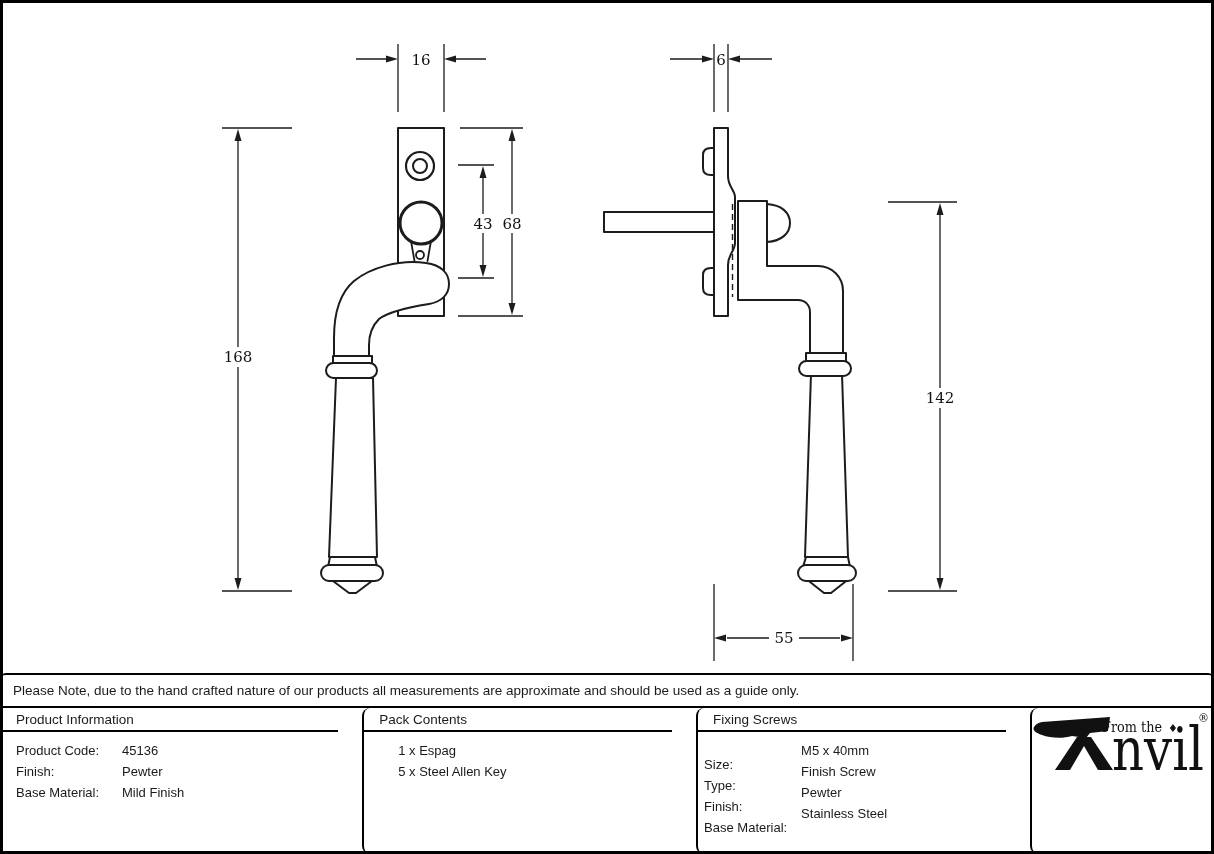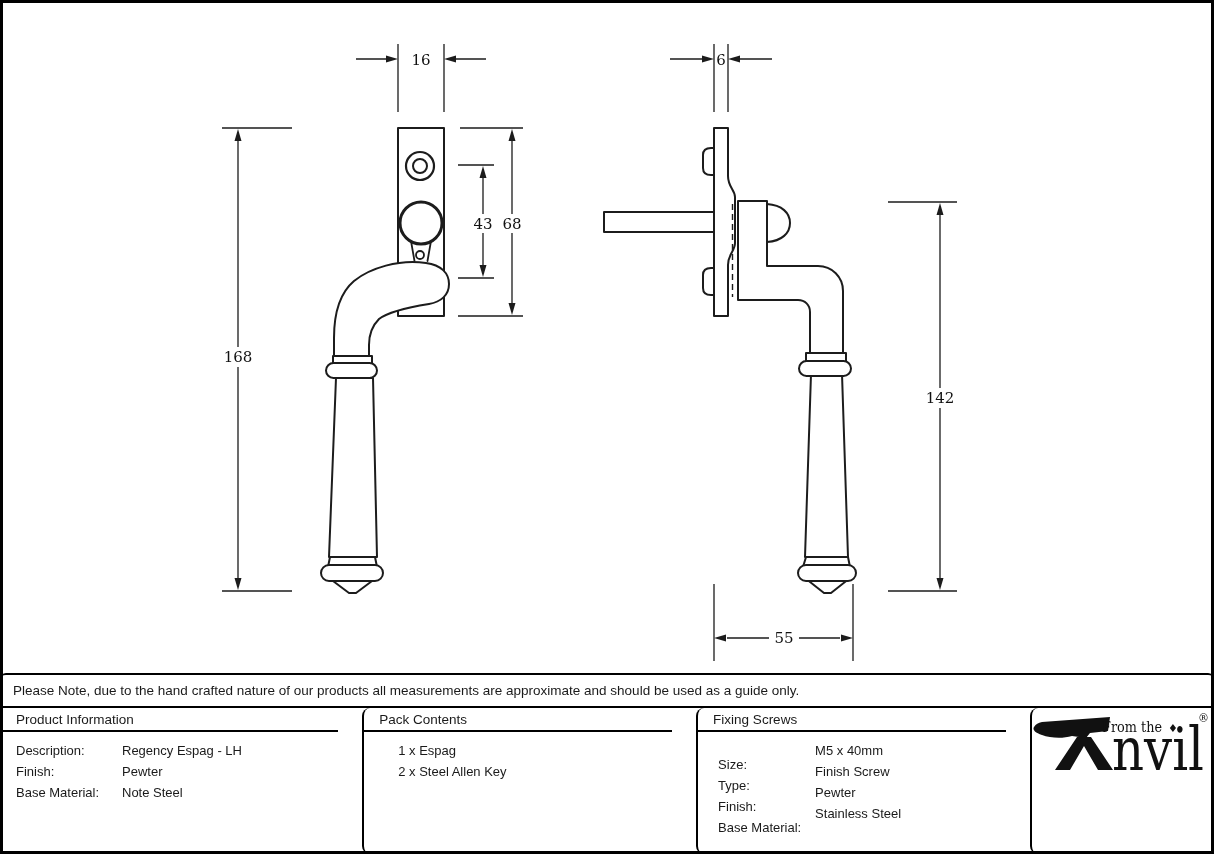--- a/index.html
+++ b/index.html
@@ -29,21 +29,21 @@
   .col-product{width:346px;}
   .col-pack{width:317px;}
   .col-fixing{width:317px;}
   .col-logo{flex:1;display:flex;justify-content:center;}
   .col-header{height:24px;box-sizing:border-box;border-bottom:2px solid #000;display:flex;
               align-items:center;padding-left:15px;font-size:13.5px;}
   .col-product .col-header{padding-left:16px;}
   .col-body{padding-top:8px;}
   .trow{display:flex;height:21px;align-items:center;font-size:13px;}
   .col-product .lbl{padding-left:16px;width:106px;flex:none;}
-  .col-fixing .lbl{padding-left:20px;width:97px;flex:none;margin-top:28px;}
+  .col-fixing .lbl{padding-left:6px;width:97px;flex:none;margin-top:28px;}
   .pitem{display:flex;height:21px;align-items:center;font-size:13px;padding-left:34px;}
   .logo-svg{display:block;}
   .logo-serif{font-family:"DejaVu Serif",serif;fill:#111;}
 </style>
 </head>
 <body>
 
 <div class="page">
   <div class="outer-border"></div>
 
@@ -141,39 +141,39 @@
   <div class="note-bar">
     <span>Please Note, due to the hand crafted nature of our products all measurements are approximate and should be used as a guide only.</span>
   </div>
 
   <div class="info-table">
 
     <div class="col col-product">
       <div class="col-header">Product Information</div>
       <div class="col-body">
         <div class="trow">
-          <span class="lbl">Description:</span>
-          <span class="val">Regency Espag - LH</span>
+          <span class="lbl">Product Code:</span>
+          <span class="val">45136</span>
         </div>
         <div class="trow">
           <span class="lbl">Finish:</span>
           <span class="val">Pewter</span>
         </div>
         <div class="trow">
           <span class="lbl">Base Material:</span>
-          <span class="val">Note Steel</span>
+          <span class="val">Mild Finish</span>
         </div>
       </div>
     </div>
 
     <div class="col col-pack">
       <div class="col-header">Pack Contents</div>
       <div class="col-body">
         <div class="pitem">1 x Espag</div>
-        <div class="pitem">2 x Steel Allen Key</div>
+        <div class="pitem">5 x Steel Allen Key</div>
       </div>
     </div>
 
     <div class="col col-fixing">
       <div class="col-header">Fixing Screws</div>
       <div class="col-body">
         <div class="trow">
           <span class="lbl">Size:</span>
           <span class="val">M5 x 40mm</span>
         </div>

